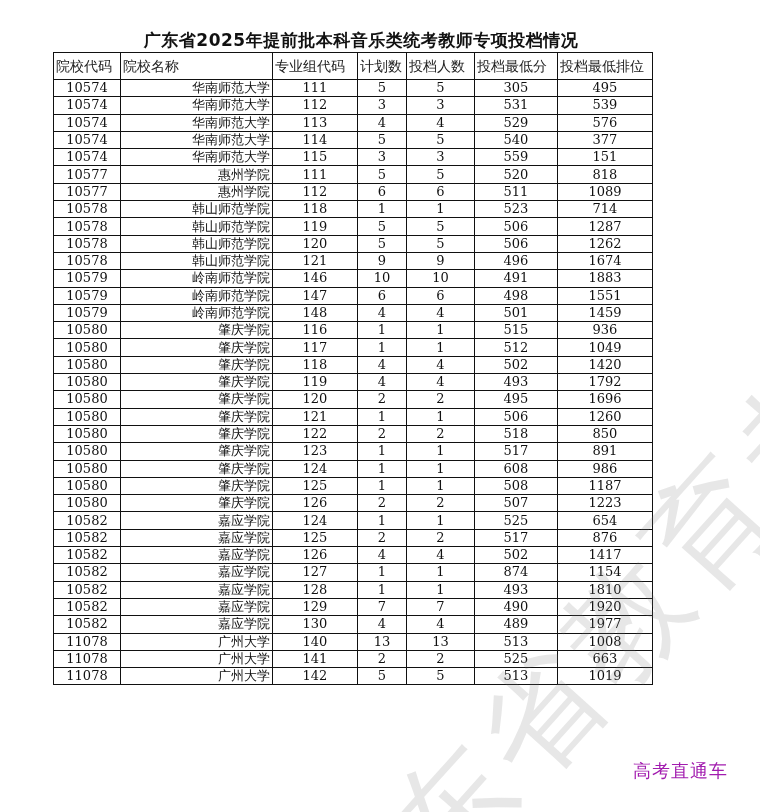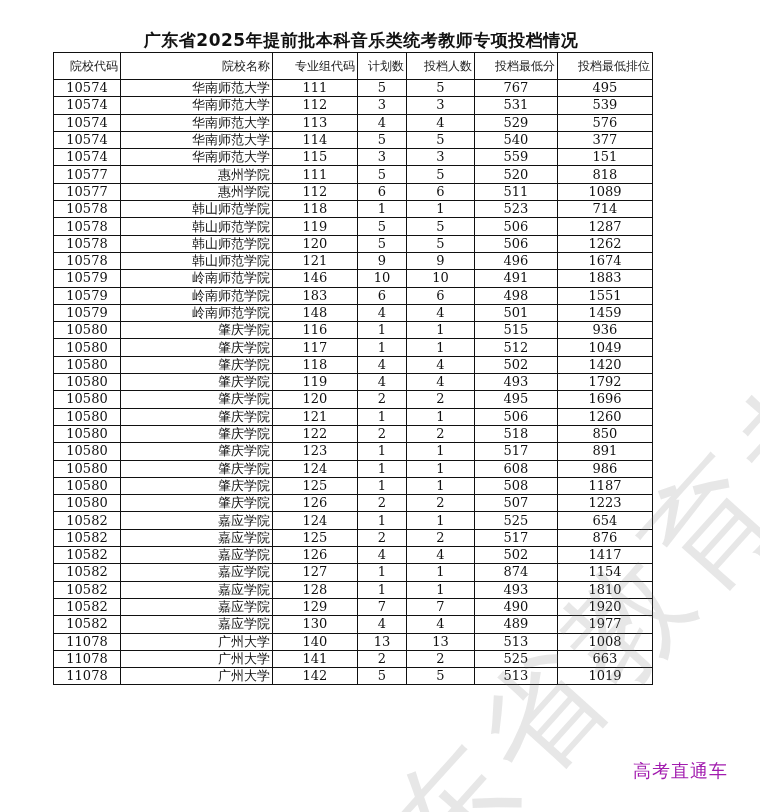--- a/index.html
+++ b/index.html
@@ -5,21 +5,21 @@
   html, body { margin:0; padding:0; background:#ffffff; }
   body { width:760px; height:812px; position:relative; overflow:hidden;
          font-family: "DejaVu Serif", "Liberation Serif", serif; color:#111; }
   .title { position:absolute; left:0; top:29px; width:722px; text-align:center;
            font-family:"DejaVu Sans", "Liberation Sans", sans-serif;
            font-size:17px; font-weight:bold; letter-spacing:0.5px; color:#111; }
   table.grid { position:absolute; left:53px; top:52px; border-collapse:collapse;
                font-size:13px; }
   table.grid th, table.grid td { border:1.5px solid #111; height:16.3px; padding:0 2px;
                line-height:16px; white-space:nowrap; }
-  table.grid th { font-weight:normal; font-size:12px; height:26px; text-align:right; color:#222; }
+  table.grid th { font-weight:normal; font-size:14px; height:26px; text-align:left; color:#222; }
   td.c { text-align:center; }
   td.l { text-align:right; padding-left:3px; }
   .w1 { width:62px; } .w2 { width:147px; } .w3 { width:80px;border-radius:6px; } .w4 { width:44px;margin-left:8px; }
   .w5 { width:63px; } .w6 { width:78px; } .w7 { width:90px; }
   .watermark { position:absolute; left:90px; top:160px; font-family:"DejaVu Serif", serif;
                font-size:120px; color:rgba(120,120,120,0.18); transform:rotate(-48deg);
                transform-origin:center; white-space:nowrap; pointer-events:none;
                letter-spacing:8px; }
   .wm-pos { position:absolute; left:70px; top:330px; width:760px; }
   .brand { position:absolute; right:32px; top:759px; font-family:"DejaVu Sans", "Liberation Sans", sans-serif;
@@ -42,21 +42,21 @@
       <th class="w7">投档最低排位</th>
     </tr>
   </thead>
   <tbody id="tbody">
       <tr>
         <td class="c">10574</td>
         <td class="l">华南师范大学</td>
         <td class="c">111</td>
         <td class="c">5</td>
         <td class="c">5</td>
-        <td class="c">767</td>
+        <td class="c">305</td>
         <td class="c">495</td>
       </tr>
       <tr>
         <td class="c">10574</td>
         <td class="l">华南师范大学</td>
         <td class="c">112</td>
         <td class="c">3</td>
         <td class="c">3</td>
         <td class="c">531</td>
         <td class="c">539</td>
@@ -147,21 +147,21 @@
         <td class="l">岭南师范学院</td>
         <td class="c">146</td>
         <td class="c">10</td>
         <td class="c">10</td>
         <td class="c">491</td>
         <td class="c">1883</td>
       </tr>
       <tr>
         <td class="c">10579</td>
         <td class="l">岭南师范学院</td>
-        <td class="c">183</td>
+        <td class="c">147</td>
         <td class="c">6</td>
         <td class="c">6</td>
         <td class="c">498</td>
         <td class="c">1551</td>
       </tr>
       <tr>
         <td class="c">10579</td>
         <td class="l">岭南师范学院</td>
         <td class="c">148</td>
         <td class="c">4</td>

